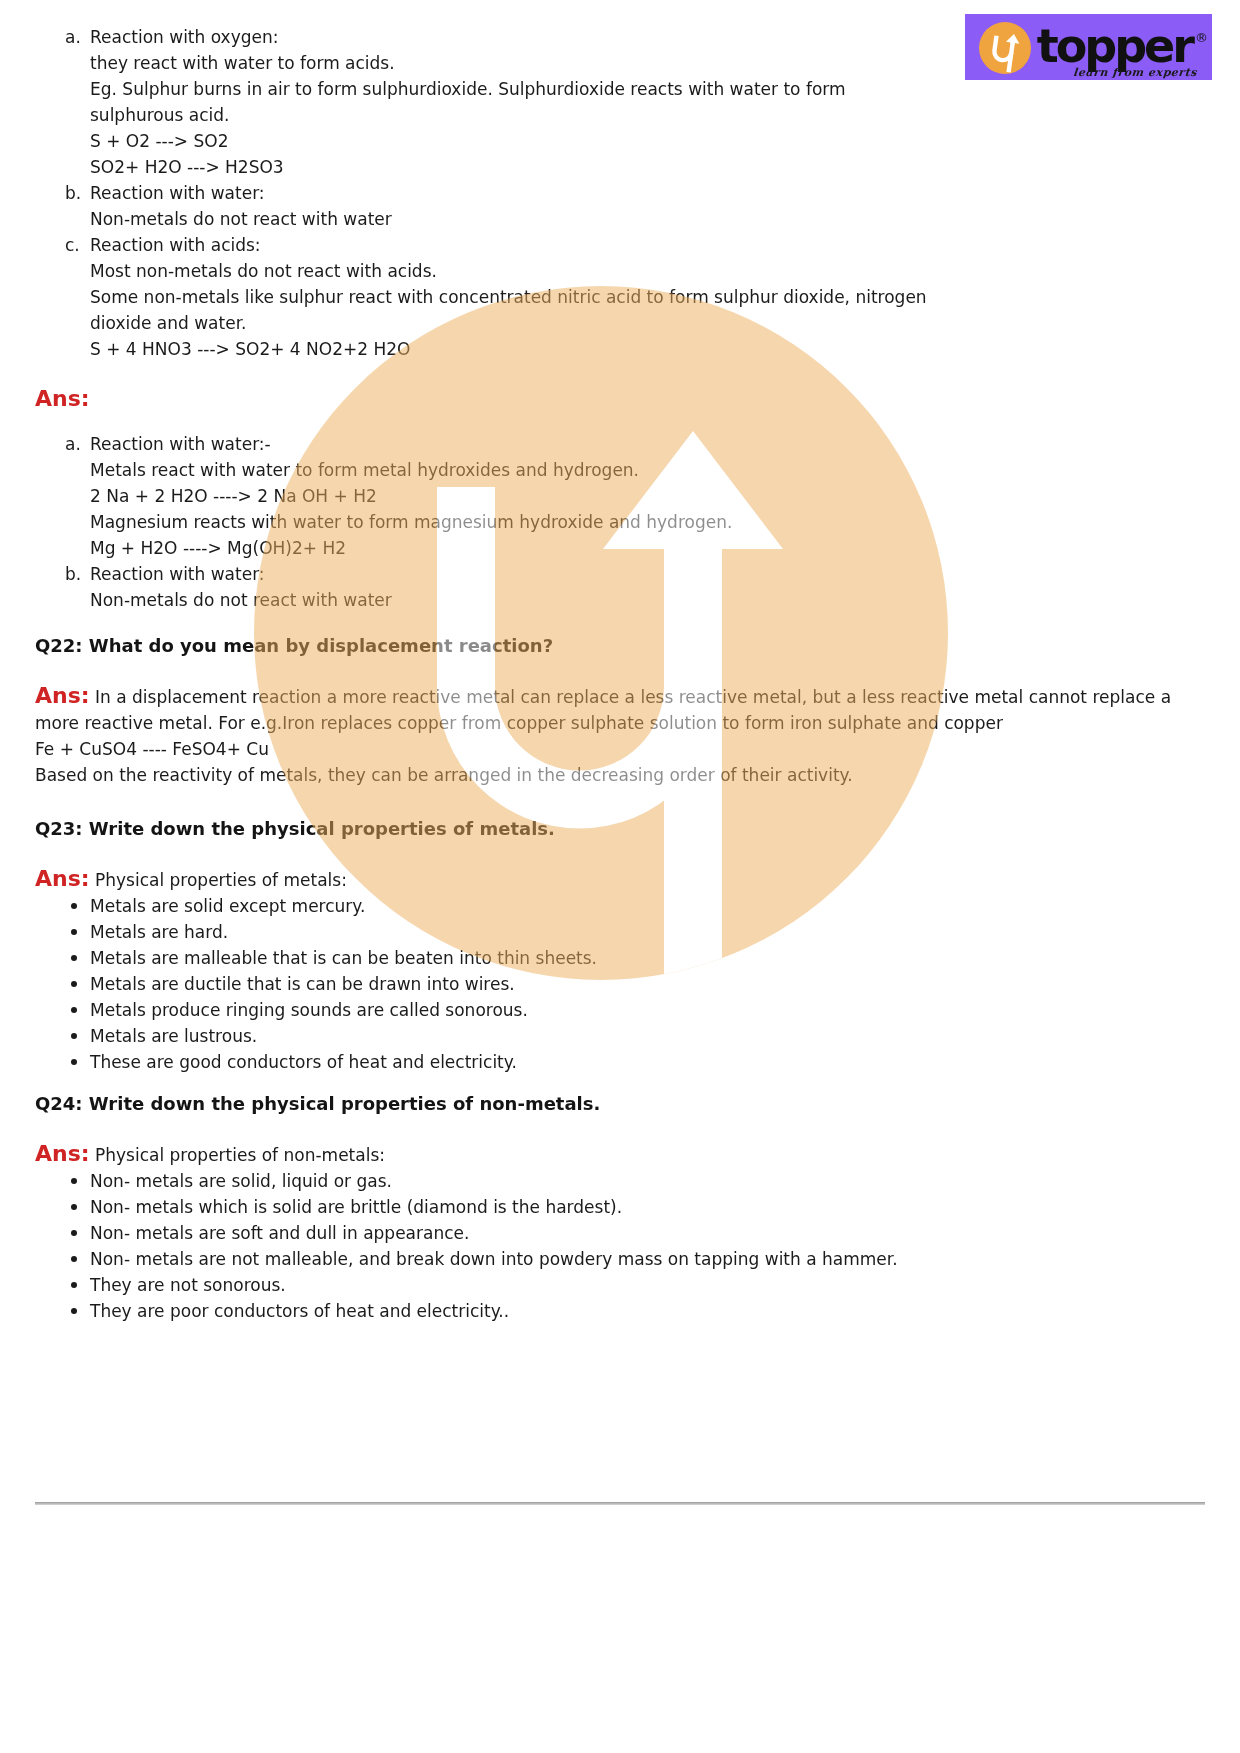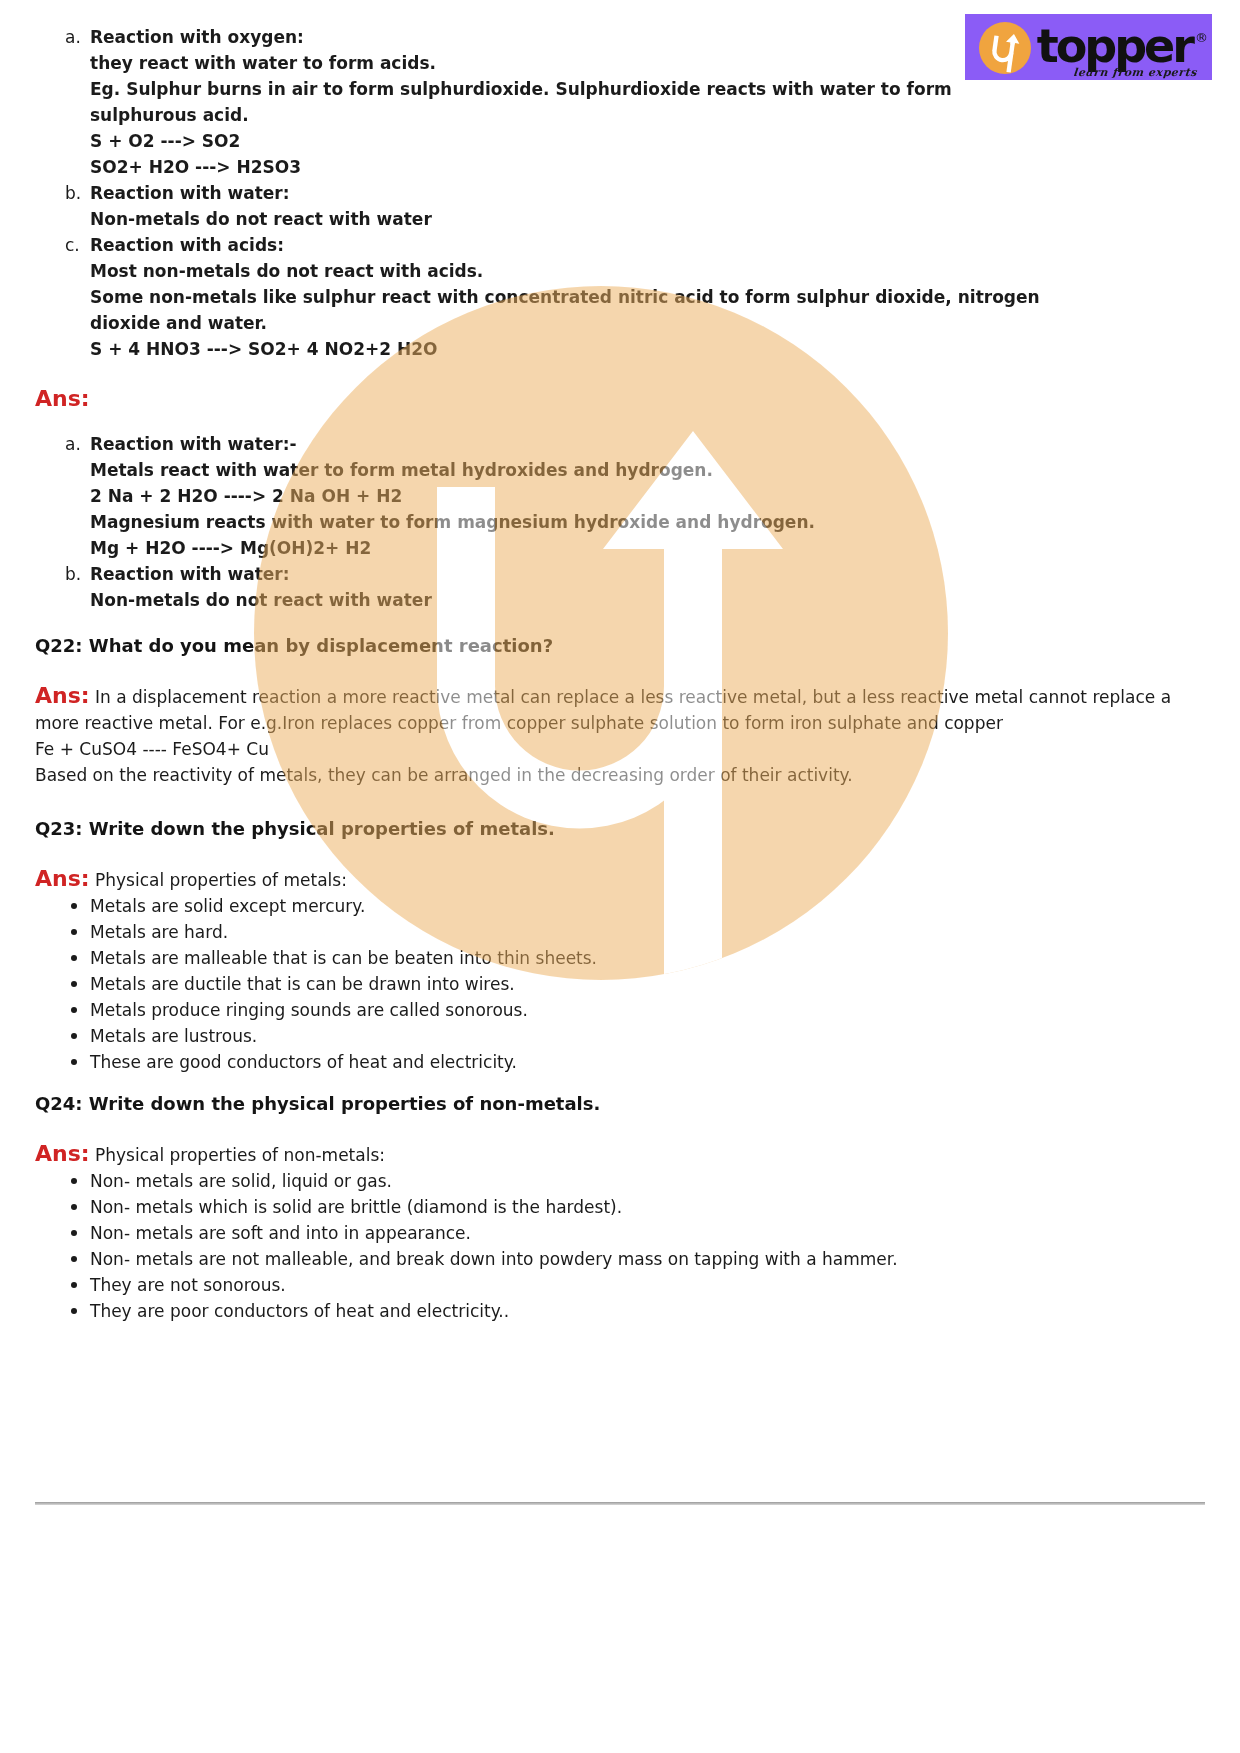--- a/index.html
+++ b/index.html
@@ -15,21 +15,21 @@
     width:1240px;height:1753px;position:relative;overflow:hidden;
     font-family:"DejaVu Sans","Liberation Sans",sans-serif;
     font-size:17px;line-height:26px;color:var(--ink);
   }
   .page{position:relative;width:1240px;height:1753px;}
   .content{position:relative;z-index:1;padding:24px 35px 0 35px;}
 
   
   .ltr-item{display:flex;margin-left:30px;}
   .ltr-item .marker{width:25px;flex:0 0 25px;}
-  .ltr-item .item-lines{flex:1;min-width:0;font-weight:bold;}
+  .ltr-item .item-lines{flex:1;min-width:0;}
   .item-lines .line{white-space:nowrap;}
 
   .q-heading{font-weight:bold;font-size:18px;color:#141414;margin-top:20px;}
   .q-heading.mt-lg{margin-top:28px;}
   .q-heading.mt-sm{margin-top:16px;}
   .ans-label{font-weight:bold;color:var(--ans-red);font-size:22px;}
   .ans-line{margin-top:24px;}
   .ans-list{margin-top:18px;}
   .ans-body{margin-top:24px;max-width:1170px;}
   .plain-line{white-space:nowrap;}
@@ -167,21 +167,21 @@
 
     <div class="q-heading mt-sm">Q24: Write down the physical properties of non-metals.</div>
     <div class="ans-line">
       <span class="ans-label">Ans:</span>
       <span>Physical properties of non-metals:</span>
     </div>
     <ul class="bullets">
 
     <li>Non- metals are solid, liquid or gas.</li>
         <li>Non- metals which is solid are brittle (diamond is the hardest).</li>
-        <li>Non- metals are soft and into in appearance.</li>
+        <li>Non- metals are soft and dull in appearance.</li>
         <li>Non- metals are not malleable, and break down into powdery mass on tapping with a hammer.</li>
         <li>They are not sonorous.</li>
         <li>They are poor conductors of heat and electricity..</li>
       </ul>
 
     <div class="divider"></div>
   </div>
 
   <div class="watermark">
     <svg width="694" height="694" viewBox="0 0 694 694" xmlns="http://www.w3.org/2000/svg">

